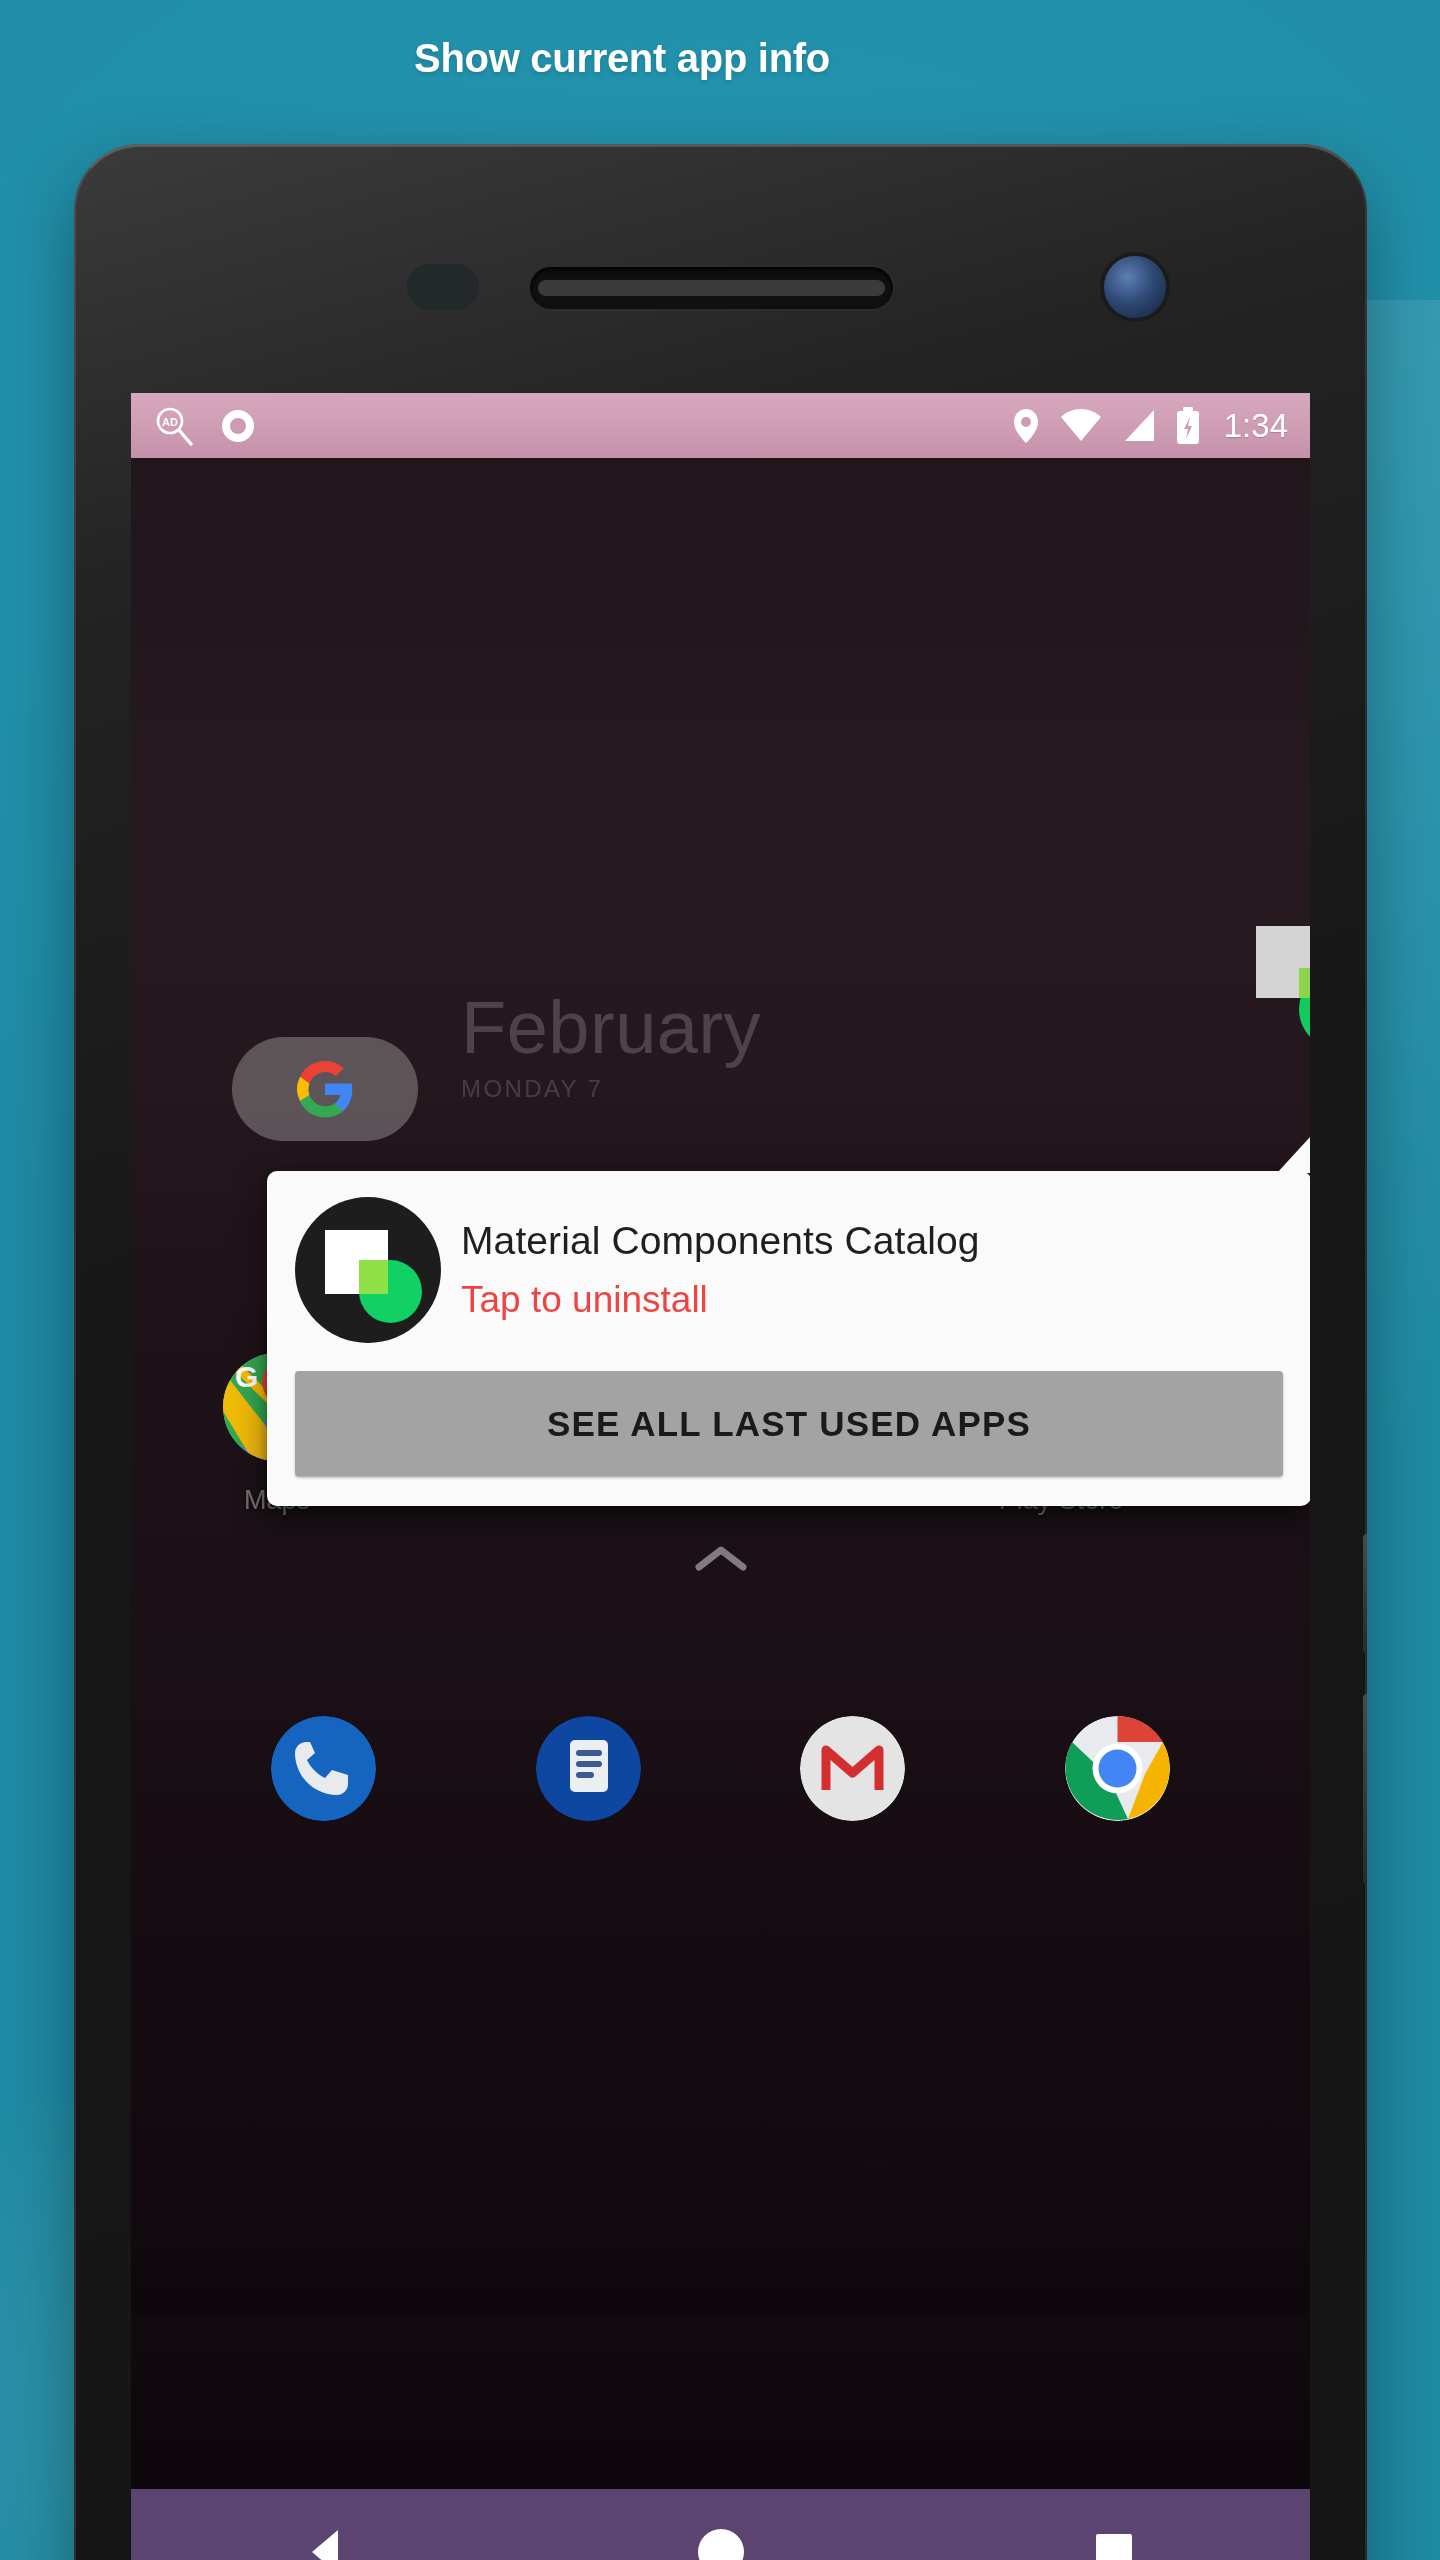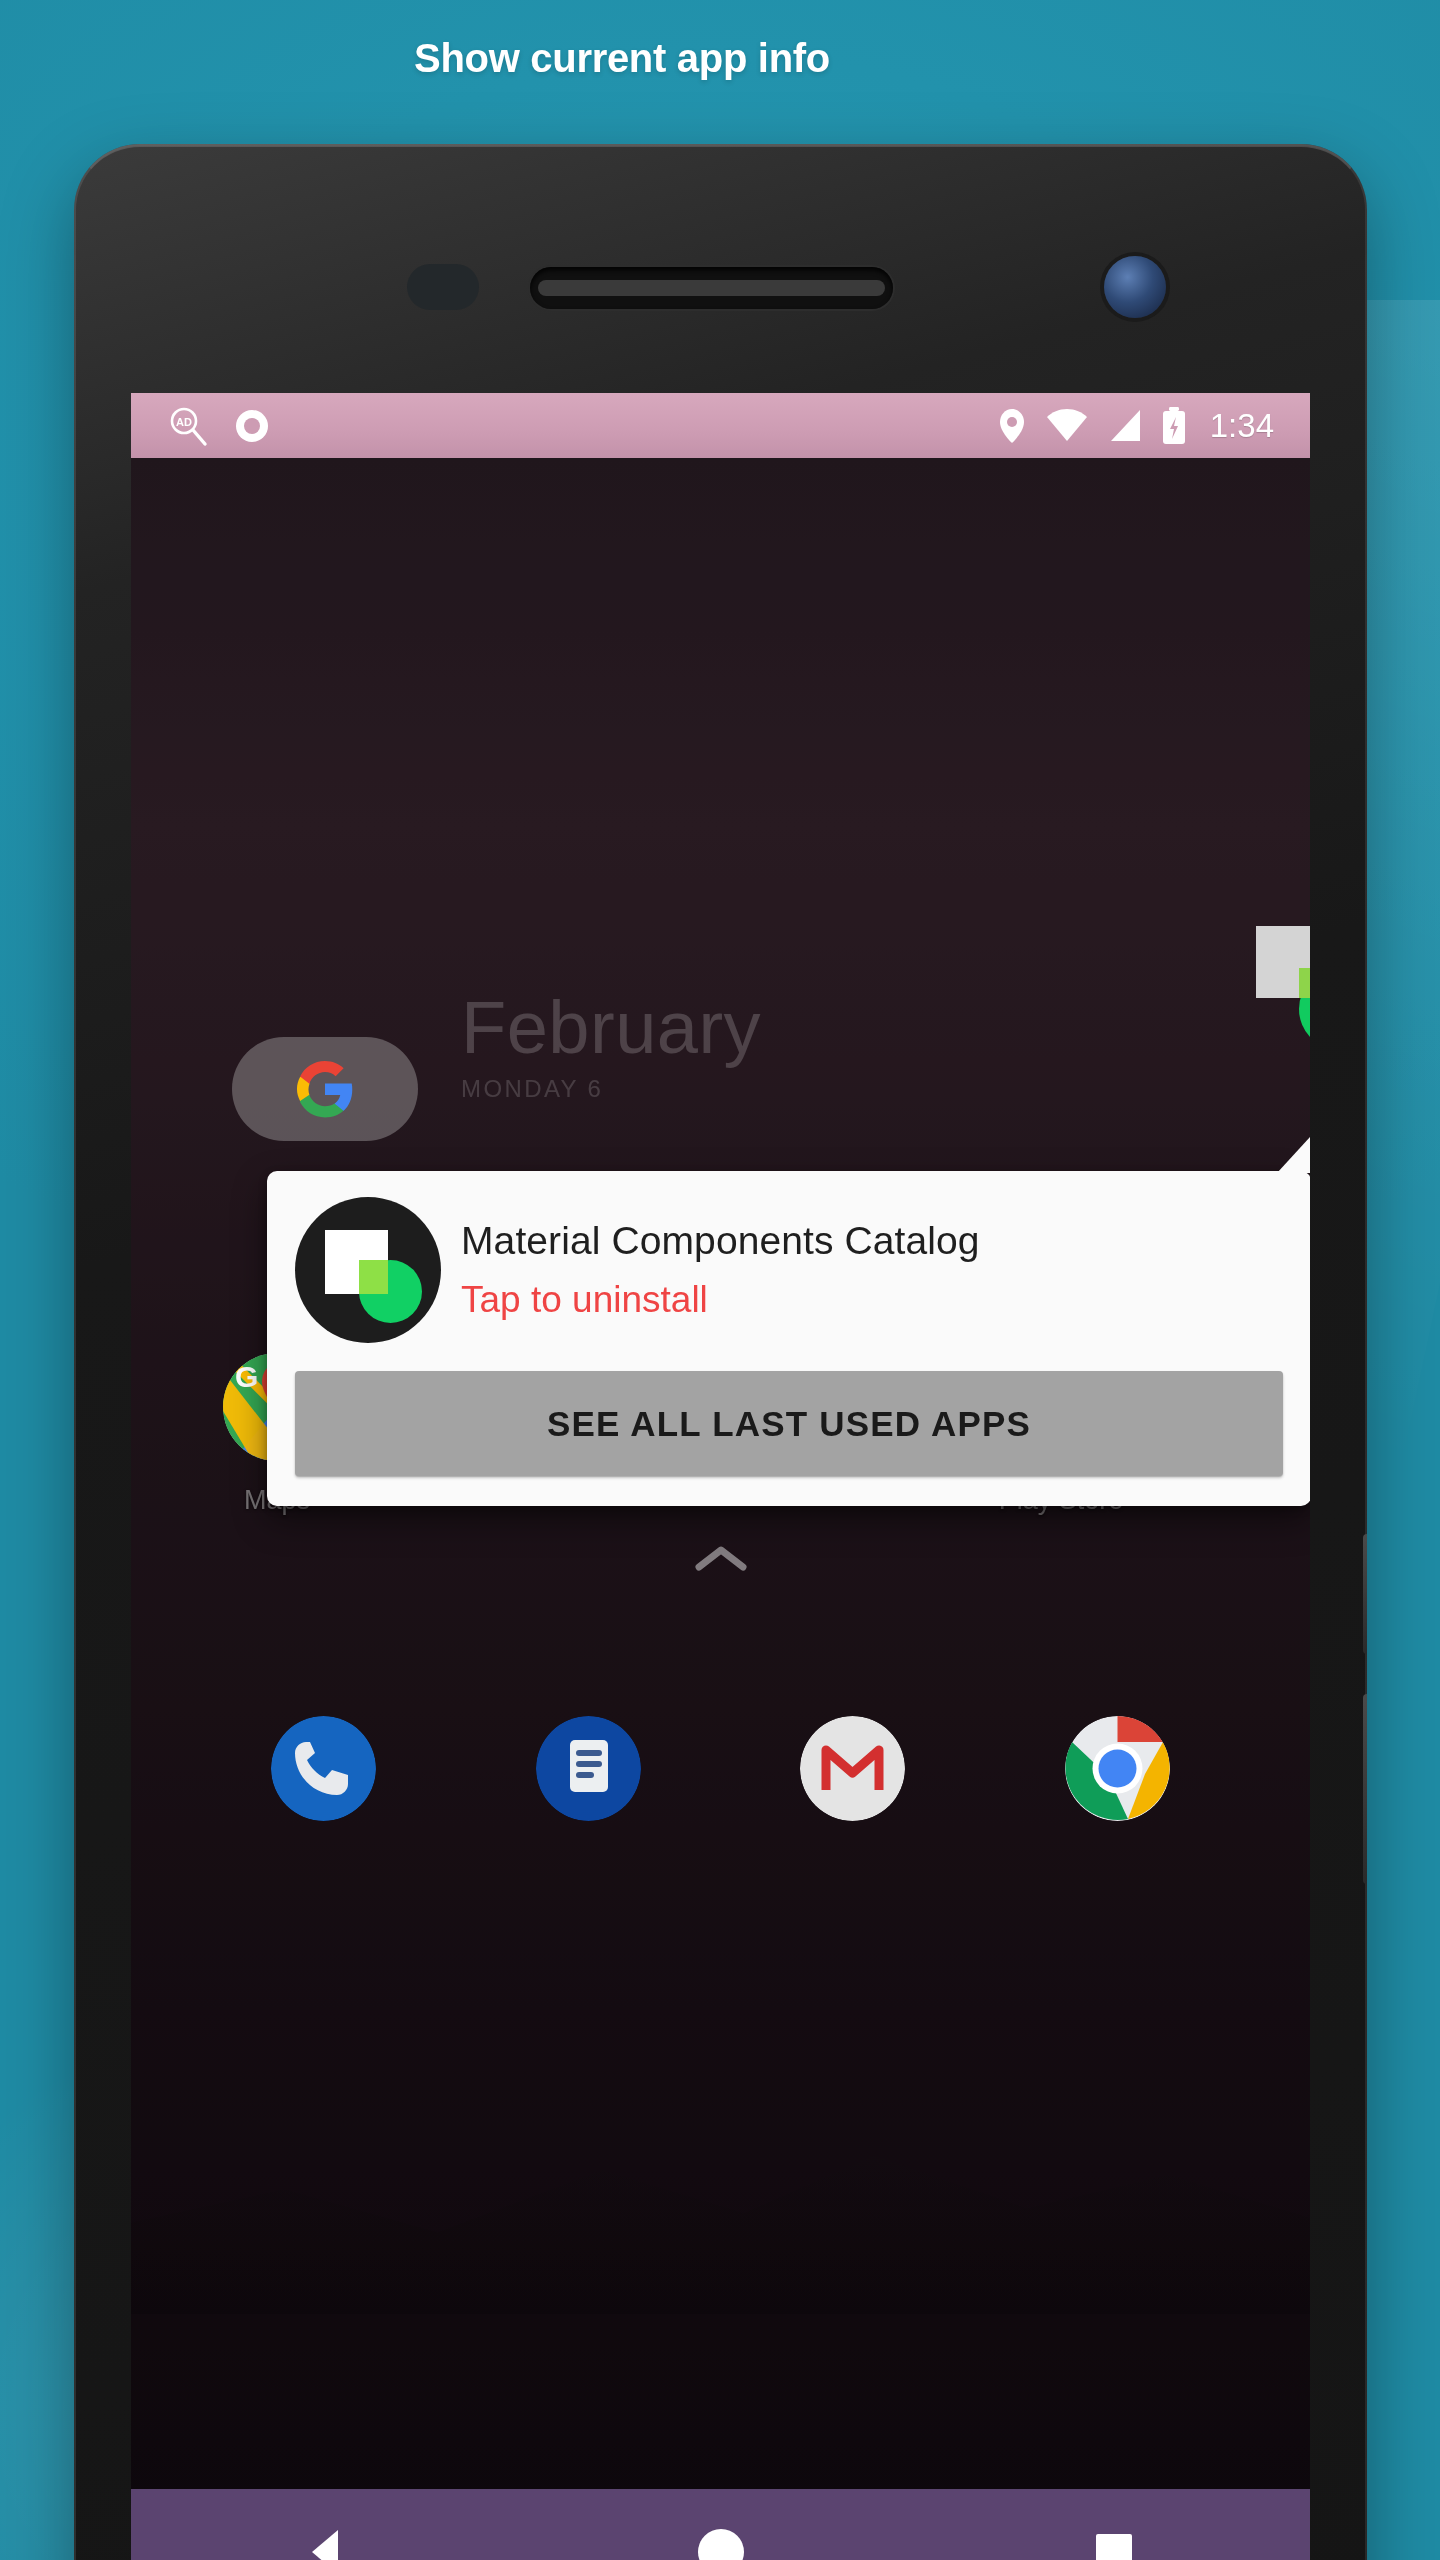--- a/index.html
+++ b/index.html
@@ -103,21 +103,21 @@
     width:1179px; height:2221px;
     background:#1b1016;
     overflow:hidden;
   }
 
   
   #status-bar{
     position:absolute; left:0; top:0; width:1179px; height:65px;
     background:linear-gradient(180deg,#d7a8bd 0%, #cd9cb3 60%, #c392aa 100%);
     display:flex; align-items:center;
-    padding:0 36px;
+    padding:0 22px;
   }
   #status-left{ display:flex; align-items:center; gap:22px; }
   #status-right{ margin-left:auto; display:flex; align-items:center; gap:17px; }
   .sb-icon{ display:block; }
   #status-time{
     color:#ffffff; font-size:33px; font-weight:500; margin-left:6px;
     text-shadow:0 1px 1px rgba(0,0,0,.18);
   }
 
   
@@ -307,21 +307,21 @@
       <svg width="62" height="62" viewBox="0 0 48 48">
         <path fill="#4285F4" d="M45.1 24.5c0-1.6-.1-3.2-.4-4.7H24v8.9h11.8c-.5 2.7-2 5-4.3 6.6v5.5h7c4.1-3.8 6.6-9.4 6.6-16.3z"></path>
         <path fill="#34A853" d="M24 46c5.8 0 10.7-1.9 14.3-5.2l-7-5.5c-1.9 1.3-4.4 2.1-7.3 2.1-5.6 0-10.4-3.8-12.1-8.9H4.7v5.6C8.3 41.3 15.6 46 24 46z"></path>
         <path fill="#FBBC05" d="M11.9 28.5c-.4-1.3-.7-2.7-.7-4.1s.3-2.8.7-4.1v-5.6H4.7C3.2 17.6 2.3 20.7 2.3 24s.9 6.4 2.4 9.2l7.2-4.7z"></path>
         <path fill="#EA4335" d="M24 10.9c3.2 0 6 1.1 8.2 3.2l6.2-6.2C34.7 4.4 29.8 2.3 24 2.3 15.6 2.3 8.3 7 4.7 14.3l7.2 5.6c1.7-5.1 6.5-9 12.1-9z"></path>
       </svg>
     </div>
 
     <div id="date-block">
       <div id="date-month">February</div>
-      <div id="date-day">MONDAY 6</div>
+      <div id="date-day">MONDAY 7</div>
     </div>
 
     <div id="app-maps" class="home-app">
       <div class="app-icon">
         <svg width="108" height="108" viewBox="0 0 108 108">
           <circle cx="54" cy="54" r="54" fill="#e8eaed"></circle>
           <path d="M0 0 H108 V30 L40 108 H0 Z" fill="#34a853"></path>
           <path d="M108 30 V108 H40 Z" fill="#e8eaed"></path>
           <path d="M10 108 L74 30 L108 64 V108 Z" fill="#4285f4"></path>
           <path d="M0 18 L70 108 H30 L0 58 Z" fill="#fbbc04" opacity=".95"></path>

